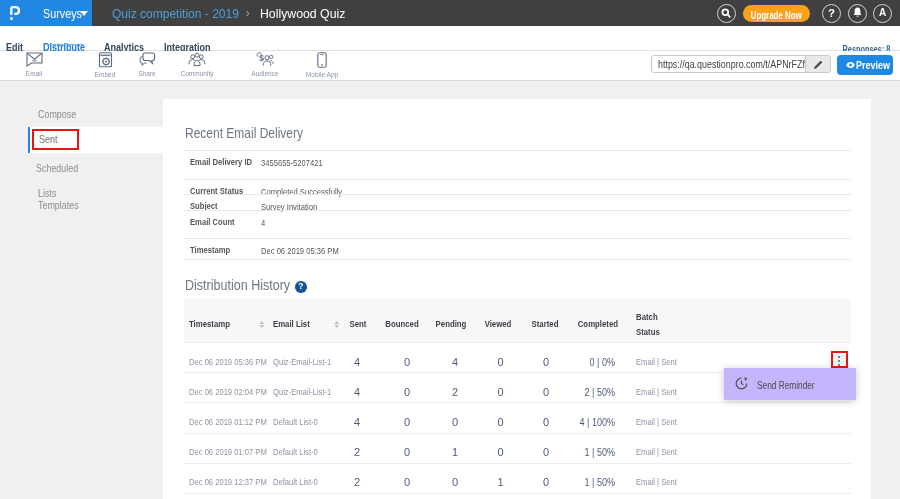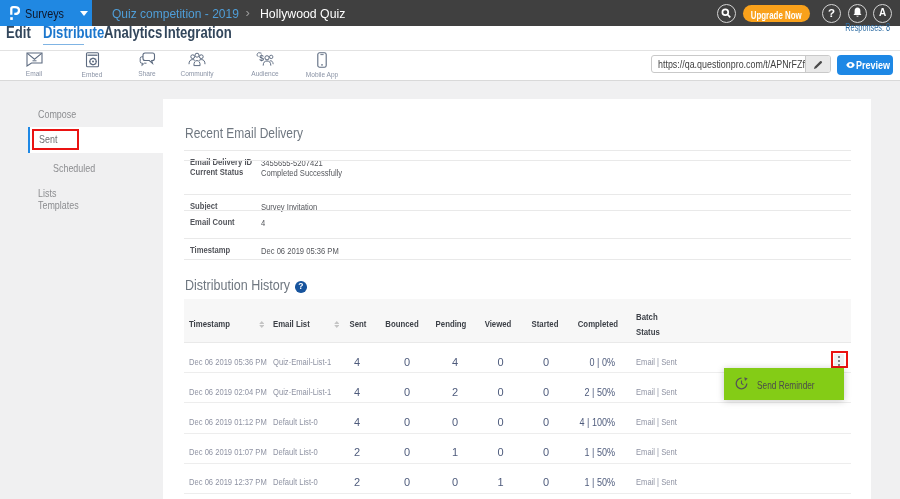--- a/index.html
+++ b/index.html
@@ -8,21 +8,21 @@
 .t{position:absolute;white-space:nowrap}
 .sx{transform:scaleX(.82);transform-origin:0 0;display:inline-block}
 
 #topbar{position:absolute;left:0;top:0;width:900px;height:26px;background:#404040}
 #logo{position:absolute;left:0;top:0;width:92px;height:26px;background:#2088e2}
 #caret{position:absolute;left:80px;top:11px;width:0;height:0;border-left:4px solid transparent;border-right:4px solid transparent;border-top:5px solid #fff}
 .circ{position:absolute;top:3.5px;width:19px;height:19px;border:1.4px solid #d4d4d4;border-radius:50%;color:#fff;text-align:center}
 #upg{position:absolute;left:743px;top:5px;width:67px;height:17px;background:#f9a11b;border-radius:8.5px;color:#fff;text-align:center}
 
 #nav{position:absolute;left:0;top:26px;width:900px;height:25px;background:#fff;border-bottom:1px solid #e2e2e2}
-.nit{position:absolute;top:24px;font-size:16px;font-weight:bold;color:#33475c;white-space:nowrap}
+.nit{position:absolute;top:41px;font-size:11px;font-weight:bold;color:#33475c;white-space:nowrap}
 
 #toolbar{position:absolute;left:0;top:51px;width:900px;height:30px;background:#fff;border-bottom:1px solid #d9d9d9}
 .tool{position:absolute;top:52px;width:76px;text-align:center}
 .tool svg{display:block;margin:0 auto}
 .tool .lb{font-size:8px;color:#8a93a5;margin-top:2px;transform:scaleX(.82);transform-origin:50% 0}
 #urlbox{position:absolute;left:650.5px;top:55px;width:180px;height:17.5px;border:1px solid #c9c9c9;border-radius:3px;background:#fff}
 #urlbox .suf{position:absolute;right:0;top:0;width:25px;height:15.5px;background:#e9e9e9;border-left:1px solid #c9c9c9;border-radius:0 2px 2px 0}
 #prev{position:absolute;left:837px;top:54.5px;width:55.5px;height:20px;background:#1e88e5;border-radius:4px;color:#fff;text-align:center;line-height:20px;white-space:nowrap;overflow:visible}
 
 #card{position:absolute;left:29px;top:99px;width:842px;height:400px;background:#fff}
@@ -39,35 +39,35 @@
 
 #dhead{position:absolute;left:184px;top:299px;width:667px;height:44px;background:#f7f7f7;border-bottom:1px solid #e9e9e9}
 .hc{position:absolute;font-size:9.5px;font-weight:bold;color:#3b3f46;white-space:nowrap;transform:scaleX(.82);transform-origin:0 0}
 .hcc{position:absolute;width:60px;text-align:center;font-size:9.5px;font-weight:bold;color:#3b3f46;white-space:nowrap;transform:scaleX(.82);transform-origin:50% 0}
 .drw{position:absolute;left:184px;width:667px;height:30.1px;border-bottom:1px solid #ededed}
 .gtx{position:absolute;font-size:9.5px;color:#8f93a3;white-space:nowrap;transform:scaleX(.8);transform-origin:0 0}
 .num{position:absolute;width:40px;text-align:center;font-size:11px;color:#4e5b7c}
 .cmp{position:absolute;width:80px;text-align:right;font-size:11px;color:#4e5b7c;white-space:nowrap;transform:scaleX(.82);transform-origin:100% 0}
 .sort{position:absolute}
 
-#popup{position:absolute;left:724.4px;top:368.4px;width:120px;height:31.6px;background:#84cc16;box-shadow:0 1px 7px rgba(0,0,0,0.22);z-index:50}
+#popup{position:absolute;left:724.4px;top:368.4px;width:132px;height:31.6px;background:#c4b5fd;box-shadow:0 1px 7px rgba(0,0,0,0.22);z-index:50}
 #dotbox{position:absolute;left:831.2px;top:351.2px;width:16.8px;height:16.5px;border:2.4px solid #ea1312;background:#fff;z-index:40}
 #dotbox .in{position:absolute;left:1.2px;top:1.2px;width:9.6px;height:10.7px;background:#eff1f2}
 #dotbox .d{position:absolute;left:4.6px;width:2px;height:2px;background:#596066;border-radius:50%}
 </style>
 </head>
 <body>
 
 <div id="topbar"></div>
 <div id="logo">
   <svg width="10" height="14" viewBox="0 0 10 14" style="position:absolute;left:10px;top:6px">
       <path d="M1.3 8.8 L1.3 2.7 Q1.3 1.2 2.9 1.2 L5 1.2 Q9 1.2 9 4.5 Q9 7.9 5.3 7.9 L4.3 7.9" fill="none" stroke="#fff" stroke-width="2.3"></path>
       <rect x="0.2" y="11.2" width="2.6" height="2.7" fill="#fff"></rect>
     </svg>
-  <span class="t" style="left:25px;top:5.5px;font-size:13.5px;color:#0f172a"><span class="sx" style="transform:scaleX(.8)">Surveys</span></span>
+  <span class="t" style="left:43px;top:5.5px;font-size:13.5px;color:#ffffff"><span class="sx" style="transform:scaleX(.8)">Surveys</span></span>
   <div id="caret"></div>
 </div>
 <span class="t" style="left:111.5px;top:5.5px;font-size:13.5px;color:#4f9ed8"><span class="sx" style="transform:scaleX(.89)">Quiz competition - 2019</span></span>
 <span class="t" style="left:245.5px;top:4.5px;font-size:13px;color:#9a9a9a">›</span>
 <span class="t" style="left:259.5px;top:5.5px;font-size:13.5px;color:#fff"><span class="sx" style="transform:scaleX(.91)">Hollywood Quiz</span></span>
 <div class="circ" style="left:716.7px">
   <svg width="11" height="11" viewBox="0 0 11 11" style="margin-top:2.8px">
       <circle cx="4.3" cy="4.3" r="2.9" fill="none" stroke="#fff" stroke-width="1.7"></circle>
       <line x1="6.5" y1="6.5" x2="9.3" y2="9.3" stroke="#fff" stroke-width="1.7"></line>
     </svg>
@@ -81,32 +81,32 @@
     </svg>
 </div>
 <div class="circ" style="left:873px;font-size:10px;font-weight:bold;line-height:16.5px">A</div>
 
 <div id="nav"></div>
 <span class="nit" style="left:6.4px"><span class="sx">Edit</span></span>
 <span class="nit" style="left:42.7px;color:#1c77cd"><span class="sx">Distribute</span></span>
 <div style="position:absolute;left:42.7px;top:43.8px;width:41.5px;height:1.2px;background:#7fb4e4"></div>
 <span class="nit" style="left:104px"><span class="sx">Analytics</span></span>
 <span class="nit" style="left:163.6px"><span class="sx">Integration</span></span>
-<span class="t" style="right:10px;top:21px;font-size:10.5px;font-weight:normal;color:#2e6da4"><span style="display:inline-block;transform:scaleX(.7);transform-origin:100% 0">Responses: 8</span></span>
+<span class="t" style="right:10px;top:43px;font-size:10.5px;font-weight:bold;color:#2e6da4"><span style="display:inline-block;transform:scaleX(.7);transform-origin:100% 0">Responses: 8</span></span>
 
 <div id="toolbar"></div>
 <div class="tool" style="left:-3.7px">
   <svg width="17" height="15" viewBox="0 0 17 15">
       <path d="M1 1 H16 V11 H5.5 L1 14 V11 H1 Z" fill="none" stroke="#5d6b80" stroke-width="1.1"></path>
       <path d="M1.4 1.4 L8.5 7.2 L15.6 1.4" fill="none" stroke="#5d6b80" stroke-width="1.1"></path>
       <line x1="6.5" y1="8.8" x2="10.5" y2="8.8" stroke="#5d6b80" stroke-width="1"></line>
     </svg>
   <div class="lb">Email</div>
 </div>
-<div class="tool" style="left:54px">
+<div class="tool" style="left:67px">
   <svg width="15" height="16" viewBox="0 0 15 16">
       <rect x="1.5" y="0.8" width="12" height="14" rx="1" fill="none" stroke="#5d6b80" stroke-width="1.1"></rect>
       <line x1="2.5" y1="3.2" x2="12.5" y2="3.2" stroke="#5d6b80" stroke-width="1.3"></line>
       <circle cx="8" cy="9.5" r="3.2" fill="none" stroke="#5d6b80" stroke-width="1.2"></circle>
       <circle cx="8" cy="9.5" r="1" fill="#5d6b80"></circle>
       <path d="M8 5.7 v1.2 M8 12.1 v1.2 M4.2 9.5 h1.2 M10.6 9.5 h1.2 M5.3 6.8 l0.9 0.9 M9.8 11.3 l0.9 0.9 M10.7 6.8 l-0.9 0.9 M6.2 11.3 l-0.9 0.9" stroke="#5d6b80" stroke-width="0.9"></path>
     </svg>
   <div class="lb">Embed</div>
 </div>
 <div class="tool" style="left:109px">
@@ -159,30 +159,30 @@
     </svg>
     <span style="position:absolute;left:19px;top:0;display:inline-block;transform:scaleX(.82);transform-origin:0 0;font-size:11px;font-weight:bold;line-height:20px">Preview</span>
   </div>
 
 <div id="card"></div>
 <div id="sidebar"></div>
 <div id="sact"></div>
 <span class="t sit" style="left:38px;top:108px"><span class="sx" style="transform:scaleX(.85)">Compose</span></span>
 <span class="t sit" style="left:38.6px;top:133px;color:#6d6e71"><span class="sx" style="transform:scaleX(.85)">Sent</span></span>
 <div id="redbox1"></div>
-<span class="t sit" style="left:53px;top:161.5px"><span class="sx" style="transform:scaleX(.85)">Scheduled</span></span>
+<span class="t sit" style="left:36px;top:161.5px"><span class="sx" style="transform:scaleX(.85)">Scheduled</span></span>
 <span class="t sit" style="left:38px;top:187px"><span class="sx" style="transform:scaleX(.85)">Lists</span></span>
 <span class="t sit" style="left:38px;top:199px"><span class="sx" style="transform:scaleX(.85)">Templates</span></span>
 
 <div class="h1" style="top:124.2px;transform:scaleX(.8)">Recent Email Delivery</div>
 <div class="drow" style="top:150px">
     <span class="l">Email Delivery ID</span>
     <span class="v">3455655-5207421</span>
   </div>
-<div class="drow" style="top:160px">
+<div class="drow" style="top:179px">
     <span class="l">Current Status</span>
     <span class="v">Completed Successfully</span>
   </div>
 <div class="drow" style="top:194px">
     <span class="l">Subject</span>
     <span class="v">Survey Invitation</span>
   </div>
 <div class="drow" style="top:210px">
     <span class="l">Email Count</span>
     <span class="v">4</span>

